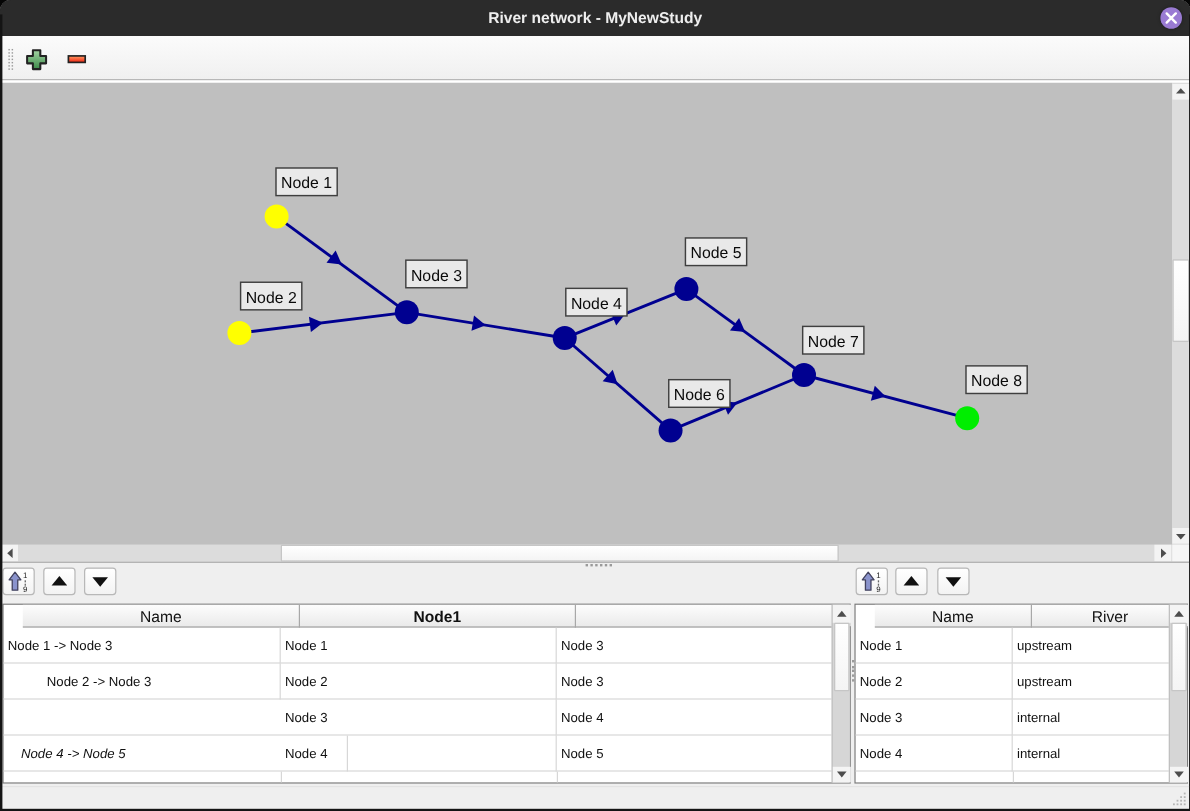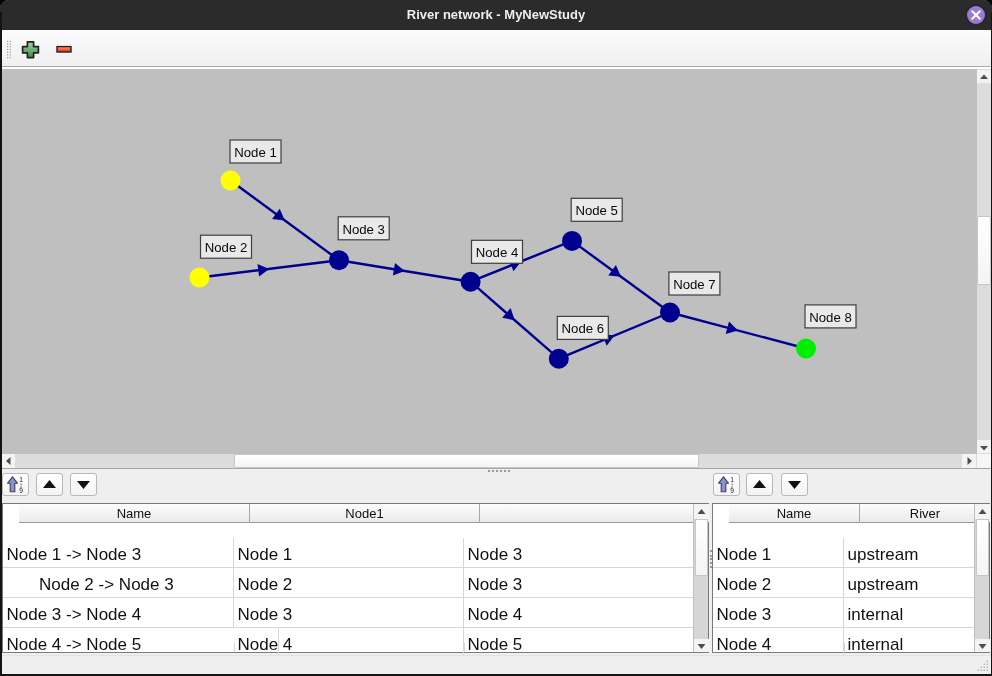--- a/index.html
+++ b/index.html
@@ -17,21 +17,21 @@
 #vscroll-canvas{position:absolute;left:977px;top:69px;width:14px;height:385px;background:#dcdcdc;}
 #hscroll-canvas{position:absolute;left:1px;top:454px;width:976px;height:14px;background:#dcdcdc;}
 #corner{position:absolute;left:977px;top:454px;width:14px;height:14px;background:#f6f6f6;}
 #splitter{position:absolute;left:1px;top:468px;width:990px;height:8px;background:#efefef;border-top:1px solid #a6a6a6;}
 #panel{position:absolute;left:1px;top:476px;width:990px;height:180px;background:#efefef;}
 .btn{position:absolute;width:27px;height:23px;background:linear-gradient(#ffffff,#f3f3f3);border:1px solid #b8b8b8;border-radius:3px;}
 
 .tbl{position:absolute;background:#ffffff;border:1px solid #7a7a7a;}
 .thead{position:absolute;left:16px;top:0;height:18.5px;background:linear-gradient(#fdfdfd,#eaeaea);border-bottom:1px solid #989898;}
 .th{position:absolute;top:0;height:18.5px;line-height:19px;text-align:center;font-size:13px;color:#111;border-right:1px solid #a8a8a8;}
-.row{position:absolute;height:30px;line-height:33px;font-size:17px;color:#111;border-bottom:1px solid #d7d7d7;white-space:nowrap;margin-top:15px;}
+.row{position:absolute;height:30px;line-height:33px;font-size:11px;color:#111;border-bottom:1px solid #d7d7d7;white-space:nowrap;}
 .cell{position:absolute;top:0;height:30px;padding-left:3.5px;border-right:1px solid #d7d7d7;overflow:hidden;}
 .colline{position:absolute;width:1px;background:#d7d7d7;}
 #statusbar{position:absolute;left:1px;top:655px;width:990px;height:19px;background:#efefef;border-top:1px solid #e3e3e3;}
 .edge{position:absolute;background:#141414;z-index:60;}
 .dot{position:absolute;width:2px;height:2px;background:#9a9a9a;}
 </style>
 </head>
 <body>
 <div id="win">
   <div id="titlebar">
@@ -195,39 +195,38 @@
     <div class="btn" style="left:745px;top:-3px;"><svg width="25" height="21">
           <polygon points="12.5,6 19,14 6,14" fill="#111"></polygon>
         </svg></div>
     <div class="btn" style="left:780px;top:-3px;"><svg width="25" height="21">
           <polygon points="6,7 19,7 12.5,15" fill="#111"></polygon>
         </svg></div>
 
     <div class="tbl" style="left:1px;top:27px;width:707px;height:150px;">
       <div class="thead" style="width:690px;">
         <div class="th" style="left:0;width:231px;">Name</div>
-        <div class="th" style="left:231px;width:230px;">Node1</div>
+        <div class="th" style="left:231px;width:230px;font-weight:bold;">Node1</div>
       </div>
       <div class="row" style="left:0;top:18.5px;width:690px;">
         <div class="cell" style="left:0;width:231px;">Node 1 -&gt; Node 3</div>
         <div class="cell" style="left:231px;width:230px;">Node 1</div>
         <div class="cell" style="left:461px;width:229px;border-right:none;">Node 3</div>
       </div>
       <div class="row" style="left:0;top:48.5px;width:690px;">
         <div class="cell" style="left:0;width:231px;padding-left:36px;">Node 2 -&gt; Node 3</div>
         <div class="cell" style="left:231px;width:230px;">Node 2</div>
         <div class="cell" style="left:461px;width:229px;border-right:none;">Node 3</div>
       </div>
       <div class="row" style="left:0;top:78.5px;width:690px;">
-        <div class="cell" style="left:0;width:231px;">Node 3 -&gt; Node 4</div>
         <div class="cell" style="left:231px;width:230px;">Node 3</div>
         <div class="cell" style="left:461px;width:229px;border-right:none;">Node 4</div>
       </div>
       <div class="row" style="left:0;top:108.5px;width:690px;">
-        <div class="cell" style="left:0;width:276px;">Node 4 -&gt; Node 5</div>
+        <div class="cell" style="left:11px;width:276px;font-style:italic;">Node 4 -&gt; Node 5</div>
         <div class="cell" style="left:231px;width:230px;">Node 4</div>
         <div class="cell" style="left:461px;width:229px;border-right:none;">Node 5</div>
       </div>
       <div class="colline" style="left:231px;top:138.5px;height:9px;"></div>
       <div class="colline" style="left:461px;top:138.5px;height:9px;"></div>
 
       <div style="position:absolute;left:690px;top:0;width:15px;height:148px;background:#d6d6d6;border-left:1px solid #c0c0c0;">
         <div class="sb-btn" style="left:0;top:0;width:15px;height:15px;border:none;background:#f4f4f4;"><svg width="15" height="15">
               <polygon points="7.5,5 11.5,10 3.5,10" fill="#4d4d4d"></polygon>
             </svg></div>

